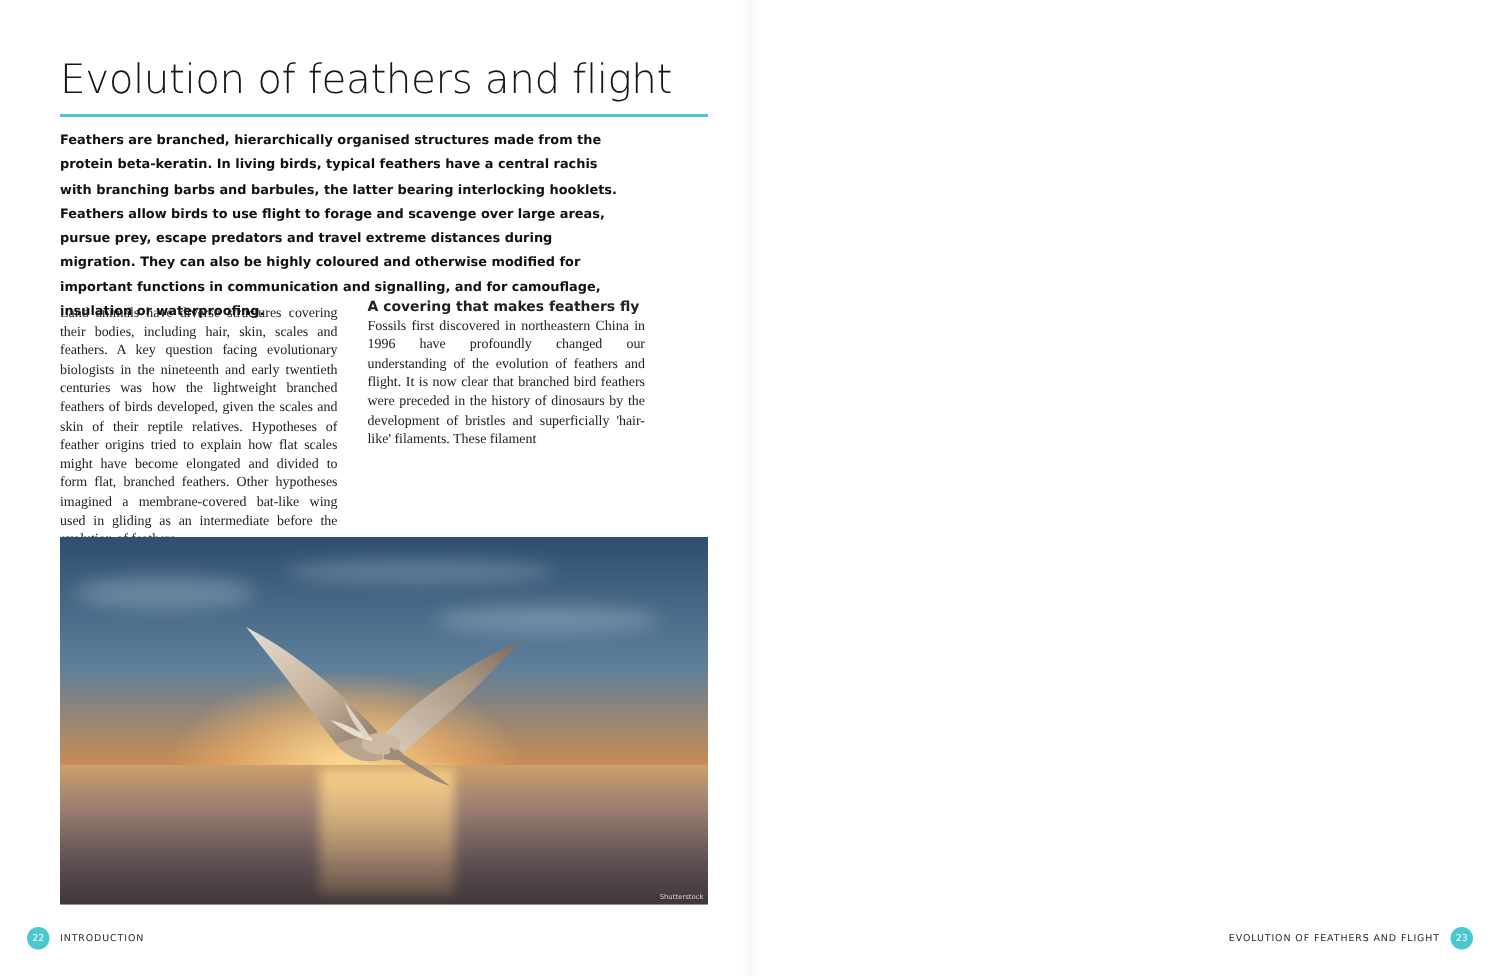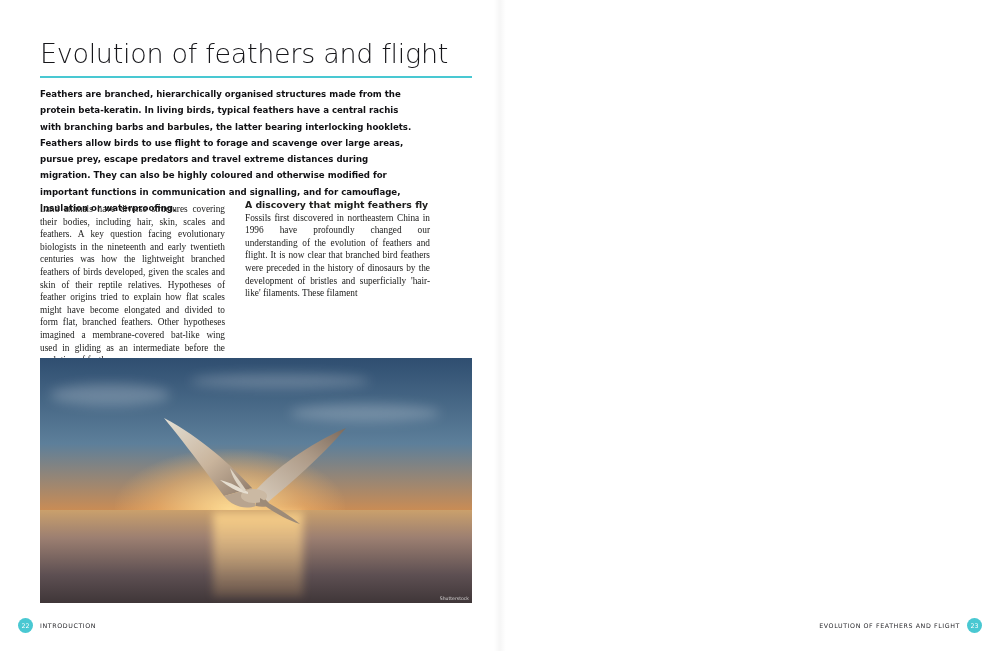--- a/index.html
+++ b/index.html
@@ -206,21 +206,21 @@
   <div class="page page-left">
 
     <div class="title">Evolution of feathers and flight</div>
     <div class="title-rule"></div>
 
     <div class="standfirst">Feathers are branched, hierarchically organised structures made from the protein beta-keratin. In living birds, typical feathers have a central rachis with branching barbs and barbules, the latter bearing interlocking hooklets. Feathers allow birds to use flight to forage and scavenge over large areas, pursue prey, escape predators and travel extreme distances during migration. They can also be highly coloured and otherwise modified for important functions in communication and signalling, and for camouflage, insulation or waterproofing.</div>
 
     <div class="col-left">Land animals have diverse structures covering their bodies, including hair, skin, scales and feathers. A key question facing evolutionary biologists in the nineteenth and early twentieth centuries was how the lightweight branched feathers of birds developed, given the scales and skin of their reptile relatives. Hypotheses of feather origins tried to explain how flat scales might have become elongated and divided to form flat, branched feathers. Other hypotheses imagined a membrane-covered bat-like wing used in gliding as an intermediate before the evolution of feathers.</div>
 
     <div class="col-mid">
-      <p class="subhead">A discovery that might feathers fly</p>
+      <p class="subhead">A covering that makes feathers fly</p>
       <p>Fossils first discovered in northeastern China in 1996 have profoundly changed our understanding of the evolution of feathers and flight. It is now clear that branched bird feathers were preceded in the history of dinosaurs by the development of bristles and superficially 'hair-like' filaments. These filament</p>
     </div>
 
 
     <div class="photo">
       <div class="sky-glow"></div>
       <div class="cloud" style="left:10px; top:26px; width:120px; height:22px;"></div>
       <div class="cloud" style="left:250px; top:46px; width:150px; height:18px;"></div>
       <div class="cloud" style="left:150px; top:16px; width:180px; height:14px;"></div>
       <div class="sea"></div>

